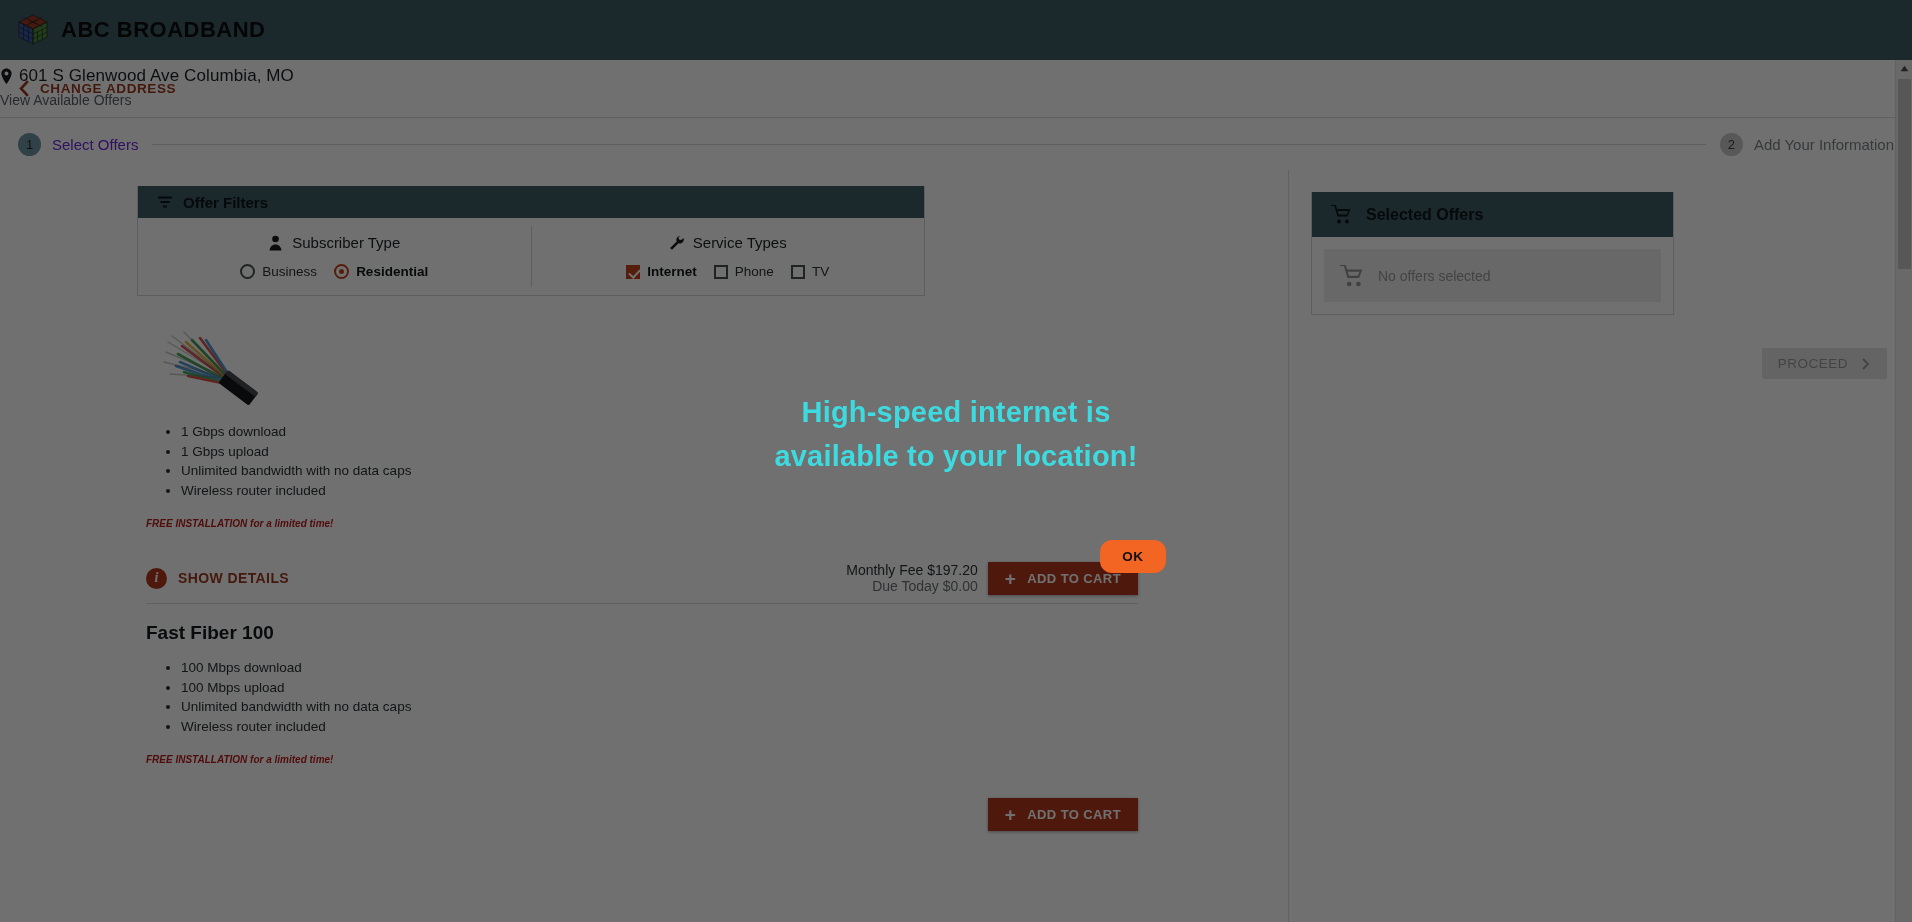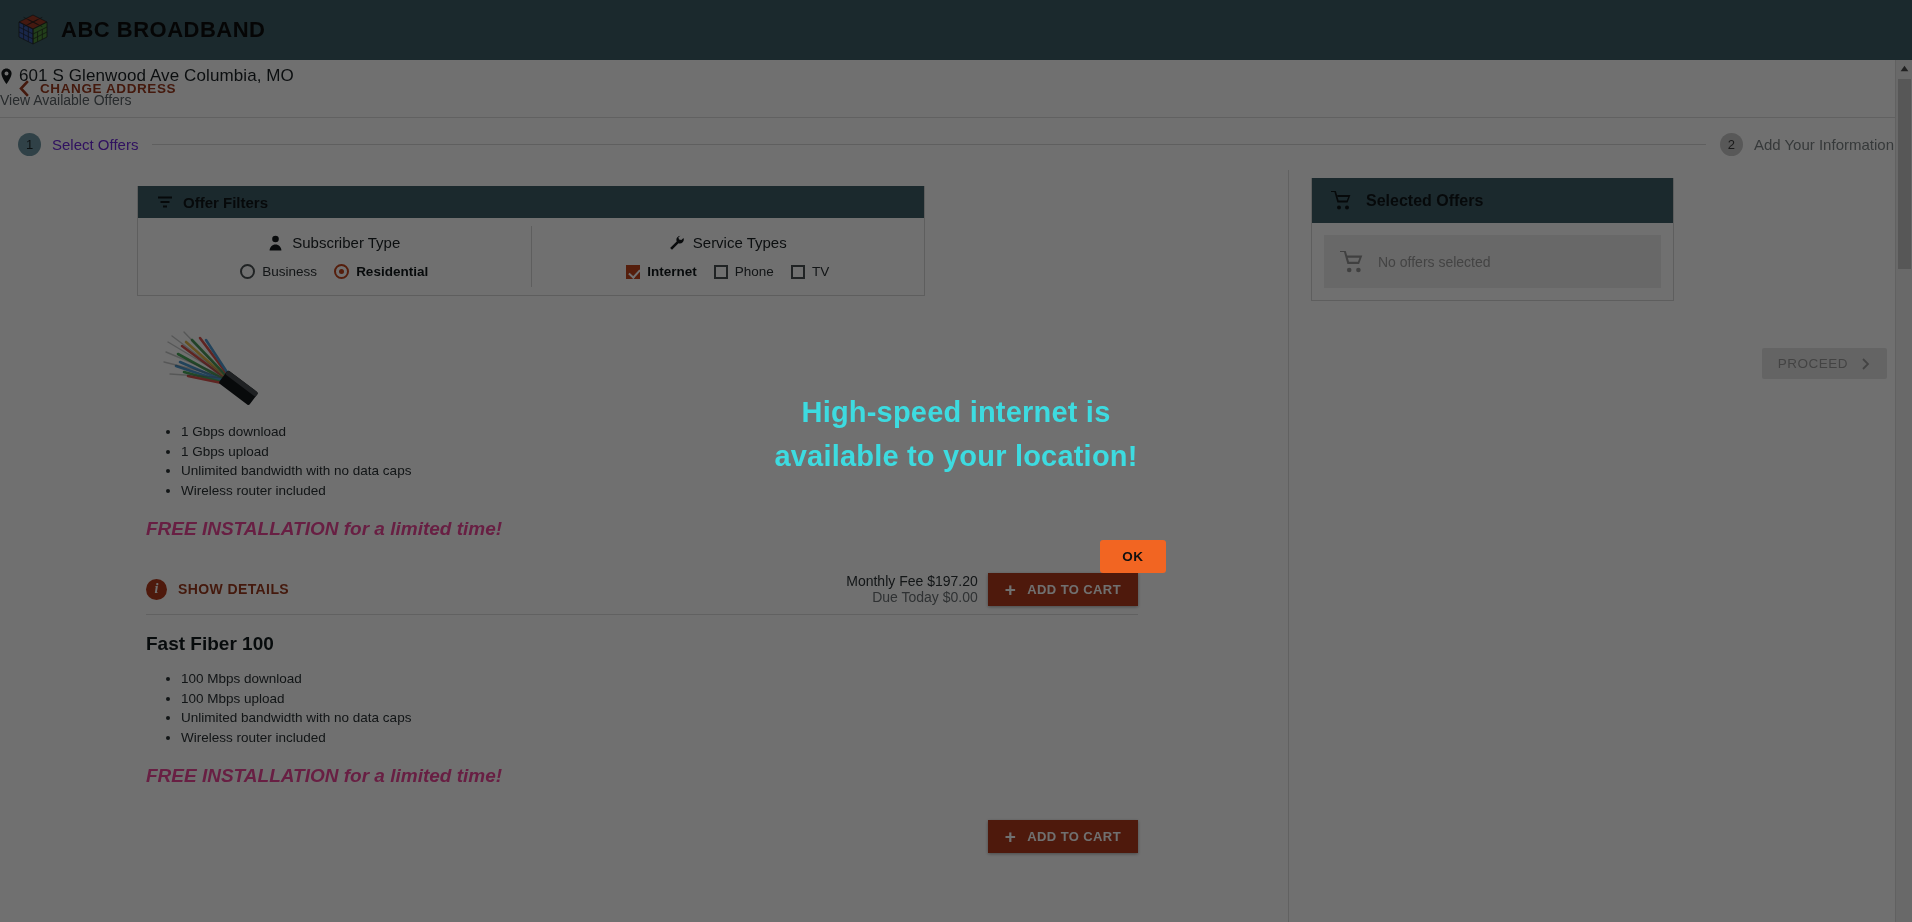--- a/index.html
+++ b/index.html
@@ -112,22 +112,22 @@
     border: solid #ffffff; border-width: 0 2px 2px 0; transform: rotate(42deg); }
 
   
   .offers { position: absolute; left: 0; right: 0; top: 140px; }
   .offer { padding: 0 0 0 146px; position: relative; }
   .offer-title { font-size: 19px; font-weight: bold; color: #121a1d; padding-top: 18px; }
   .fiber-img { margin: 18px 0 4px 12px; width: 110px; height: 90px; }
   .offer-feats { list-style: disc; margin-left: 35px; margin-top: 4px; }
   .offer-feats li { font-size: 13.5px; color: #2a3134; line-height: 19.5px; }
   .free-install {
-    margin-top: 18px; font-size: 19px; font-style: italic;
-    font-weight: bold; color: #ec4899;
+    margin-top: 18px; font-size: 10px; font-style: italic;
+    font-weight: bold; color: #b91c1c;
   }
   .offer-foot {
     display: flex; align-items: center; margin-top: 24px;
     padding-right: 150px; height: 50px;
   }
   .show-details { display: flex; align-items: center; gap: 11px; cursor: pointer; }
   .info-badge {
     width: 21px; height: 21px; border-radius: 50%; background: #b23a1d;
     color:#fff; font-size: 14px; font-weight: bold; font-style: italic;
     display:flex; align-items:center; justify-content:center; font-family:"Liberation Serif", serif;
@@ -140,21 +140,21 @@
     background: #b23a1d; color:#fff; border:none; height: 33px;
     padding: 0 17px; display: flex; align-items:center; gap: 11px;
     font-size: 13px; font-weight: bold; letter-spacing:.4px; cursor:pointer;
     box-shadow: 0 1px 3px rgba(0,0,0,.35);
   }
   .plus { font-size: 19px; font-weight: bold; line-height: 1; }
   .offer-sep { height: 1px; background: #dcdcdc; margin-left: 146px; margin-right: 150px; }
 
   
   .sel-card {
-    position: absolute; left: 22px; top: 8px; width: 363px;
+    position: absolute; left: 22px; top: 22px; width: 363px;
     border: 1px solid #d6d6d6; border-top: none; background:#fff;
   }
   .sel-head { background:#3f5d66; height: 45px; display:flex; align-items:center;
     gap: 13px; padding-left: 19px; }
   .sel-title { font-size: 16px; font-weight: bold; color: #0f1518; }
   .cart-icon { width: 22px; height: 19px; display:block; }
   .sel-body { padding: 12px; }
   .empty-box { background:#ececec; height: 53px; display:flex; align-items:center;
     gap: 13px; padding-left: 16px; }
   .empty-cart-icon { width: 25px; height: 22px; display:block; opacity:.55; }
@@ -185,21 +185,21 @@
     background: transparent;
   }
   .modal-title {
     font-size: 29px; font-weight: bold; color: #3ddbe0; line-height: 44px;
     letter-spacing: .2px;
   }
   .modal-actions { margin-top: 62px; display:flex; justify-content:flex-end; }
   .ok-btn {
     background:#f26522; color:#101010; border:none; width: 66px; height: 33px;
     font-size: 13.5px; font-weight: bold; letter-spacing:.6px; cursor:pointer;
-    border-radius: 3px;
+    border-radius: 12px;
   }
 </style>
 </head>
 <body>
 
 <div id="app">
 
   <div class="brandbar">
     <span class="logo-cube">
       <svg viewBox="0 0 34 34" width="34" height="34">

